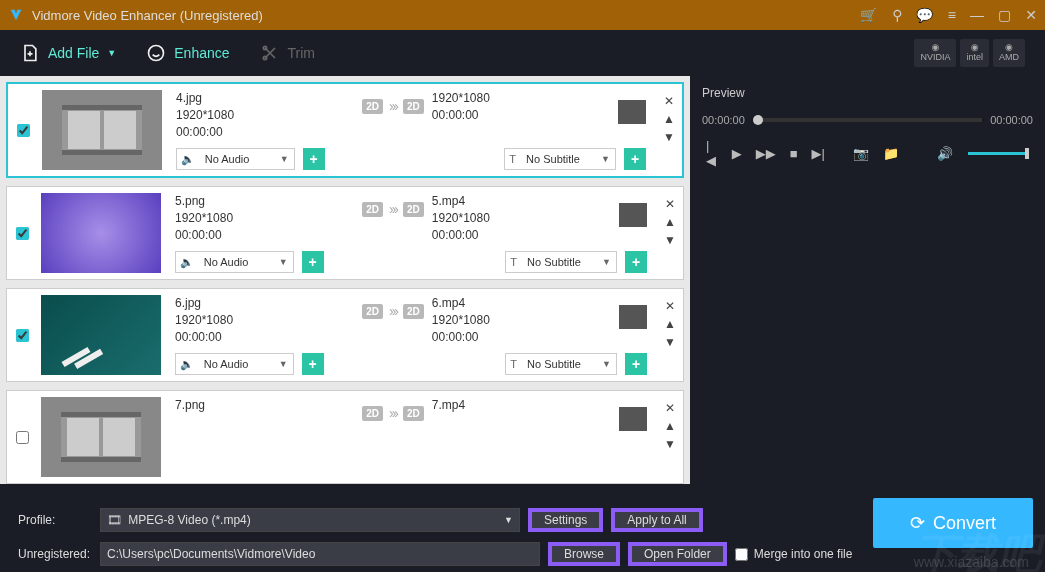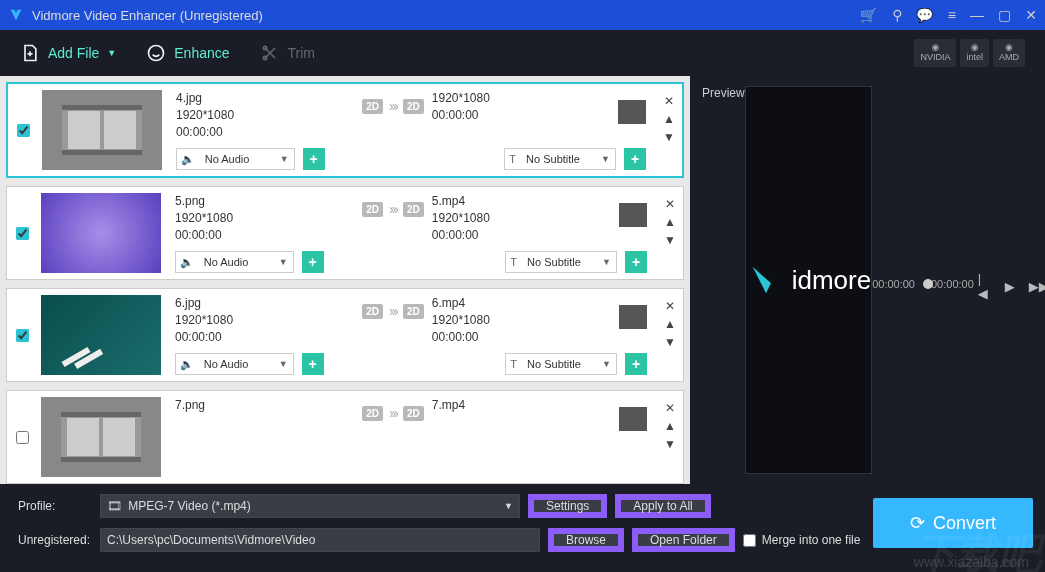--- a/index.html
+++ b/index.html
@@ -1,18 +1,18 @@
 <!DOCTYPE html>
 <html><head>
 <meta charset="utf-8">
 <style>
 * { margin: 0; padding: 0; box-sizing: border-box; font-family: "Segoe UI", Arial, sans-serif; }
 body { background: #1a1d26; width: 1045px; height: 572px; overflow: hidden; color: #ccc; font-size: 12px; }
 
-.titlebar { height: 30px; background: #1d4ed8; display: flex; align-items: center; padding: 0 8px; }
+.titlebar { height: 30px; background: #a16207; display: flex; align-items: center; padding: 0 8px; }
 .titlebar .logo { width: 16px; height: 16px; margin-right: 8px; }
 .titlebar .title { color: #ddd; font-size: 13px; flex: 1; }
 .titlebar .win-icons { display: flex; gap: 14px; align-items: center; }
 .titlebar .win-icons span { color: #ccc; cursor: pointer; font-size: 14px; }
 
 .toolbar { height: 46px; background: #1a1d26; display: flex; align-items: center; padding: 0 20px; gap: 30px; }
 .toolbar .tool { display: flex; align-items: center; gap: 8px; color: #5eead4; font-size: 14px; cursor: pointer; }
 .toolbar .tool.disabled { color: #666; }
 .toolbar .tool svg { width: 20px; height: 20px; }
 .gpu-badges { margin-left: auto; display: flex; gap: 4px; }
@@ -39,41 +39,41 @@
 .film-icon { width: 28px; height: 24px; background: #555; margin-top: 10px; }
 .item .info-bot { display: flex; gap: 8px; }
 .dropdown { display: flex; align-items: center; border: 1px solid #ccc; height: 22px; font-size: 11px; background: #fff; }
 .dropdown .dd-icon { padding: 0 4px; color: #666; font-size: 11px; }
 .dropdown .dd-text { padding: 0 6px; color: #333; min-width: 76px; }
 .dropdown .dd-arrow { padding: 0 5px; color: #666; font-size: 9px; }
 .plus-btn { width: 22px; height: 22px; background: #2bc4a4; color: #fff; display: flex; align-items: center; justify-content: center; font-size: 14px; font-weight: bold; cursor: pointer; }
 .item .actions { width: 26px; display: flex; flex-direction: column; align-items: center; justify-content: flex-start; gap: 4px; padding: 10px 4px; }
 .item .actions span { color: #444; cursor: pointer; font-size: 12px; }
 
-.preview-panel { width: 355px; background: #1a1d26; padding: 10px 12px; display: flex; flex-direction: row; }
+.preview-panel { width: 355px; background: #1a1d26; padding: 10px 12px; display: flex; flex-direction: column; }
 .preview-title { color: #ccc; font-size: 12px; margin-bottom: 6px; }
 .preview-video { flex: 1; background: #0c0e14; border: 1px solid #333; display: flex; align-items: center; justify-content: center; }
 .brand { display: flex; align-items: center; gap: 6px; }
 .brand-logo { width: 40px; height: 40px; }
 .brand-text { color: #fff; font-size: 26px; font-weight: 500; }
 .timeline-row { display: flex; align-items: center; gap: 8px; margin-top: 8px; color: #aaa; font-size: 11px; }
 .timeline { flex: 1; height: 4px; background: #333; position: relative; }
 .timeline .dot { position: absolute; left: 0; top: -3px; width: 10px; height: 10px; background: #ccc; border-radius: 50%; }
 .controls { display: flex; align-items: center; gap: 14px; margin-top: 12px; padding: 0 4px; }
 .controls span { color: #bbb; cursor: pointer; font-size: 13px; }
 .controls .sep { flex: 1; }
 .vol-slider { width: 70px; height: 3px; background: #2bc4d4; position: relative; }
 .vol-slider .knob { position: absolute; right: 0; top: -4px; width: 4px; height: 11px; background: #ccc; }
 
-.footer { height: 88px; background: #1a1d26; padding: 10px 18px; display: flex; flex-direction: column; gap: 10px; position: relative; }
+.footer { height: 88px; background: #1a1d26; padding: 24px 18px; display: flex; flex-direction: column; gap: 10px; position: relative; }
 .footer-row { display: flex; align-items: center; gap: 8px; }
 .footer-label { color: #ddd; font-size: 12px; width: 74px; }
 .profile-select { flex: 0 0 420px; height: 24px; background: #3a3d46; border: 1px solid #444; display: flex; align-items: center; padding: 0 6px; color: #ddd; font-size: 12px; gap: 6px; }
 .profile-select .arrow { margin-left: auto; font-size: 9px; }
-.footer-btn { height: 24px; padding: 0 12px; background: #3a3d46; border: 6px solid #8b5cf6; color: #ddd; font-size: 12px; display: flex; align-items: center; cursor: pointer; }
+.footer-btn { height: 24px; padding: 0 12px; background: #3a3d46; border: 4px solid #8b5cf6; color: #ddd; font-size: 12px; display: flex; align-items: center; cursor: pointer; }
 .dest-input { flex: 0 0 440px; height: 24px; background: #3a3d46; border: 1px solid #444; padding: 0 6px; color: #ddd; font-size: 12px; display: flex; align-items: center; }
 .merge-check { display: flex; align-items: center; gap: 6px; color: #ddd; font-size: 12px; }
 .convert-btn { position: absolute; right: 12px; top: 14px; width: 160px; height: 50px; background: #36b8ff; color: #fff; font-size: 18px; display: flex; align-items: center; justify-content: center; border-radius: 2px; cursor: pointer; gap: 8px; }
 .watermark { position: absolute; right: 4px; bottom: -10px; font-size: 42px; font-weight: bold; color: rgba(255,255,255,0.06); pointer-events: none; font-style: italic; }
 .watermark-url { position: absolute; right: 16px; bottom: 2px; font-size: 14px; color: rgba(255,255,255,0.15); pointer-events: none; }
 
 svg.film-thumb { width: 80px; height: 50px; }
 .purple-thumb { background: radial-gradient(circle, #a68fe8 0%, #5a3fbf 100%); width: 100%; height: 100%; }
 .teal-thumb { background: linear-gradient(135deg, #0a4d4d, #1a6d6d); width: 100%; height: 100%; position: relative; }
 .teal-thumb::after { content: ""; position: absolute; left: 20px; bottom: 15px; width: 30px; height: 6px; background: #eee; transform: rotate(-30deg); box-shadow: 10px 8px 0 #eee; }
@@ -322,29 +322,20 @@
     <div class="actions">
       <span>✕</span>
       <span>▲</span>
       <span>▼</span>
     </div>
       </div>
     </div>
 
   <div class="preview-panel">
     <div class="preview-title">Preview</div>
-    <div class="preview-video">
-      <div class="brand">
-        <svg class="brand-logo" viewBox="0 0 48 48">
-            <path fill="#2bc4d4" d="M8 8 L24 40 L30 28 Z"></path>
-            <path fill="#1a9db0" d="M30 28 L24 40 L40 8 Z"></path>
-          </svg>
-        <span class="brand-text"><span>idmore</span></span>
-      </div>
-    </div>
     <div class="timeline-row">
       <span>00:00:00</span>
       <div class="timeline">
           <div class="dot"></div>
         </div>
       <span>00:00:00</span>
     </div>
     <div class="controls">
       <span>|◀</span>
       <span>▶</span>
@@ -361,21 +352,21 @@
         </div>
     </div>
   </div>
 </div>
 
 <div class="footer">
   <div class="footer-row">
     <span class="footer-label">Profile:</span>
     <div class="profile-select">
       <span>🎞</span>
-      <span>MPEG-7 Video (*.mp4)</span>
+      <span>MPEG-8 Video (*.mp4)</span>
       <span class="arrow">▼</span>
     </div>
     <div class="footer-btn">Settings</div>
     <div class="footer-btn">Apply to All</div>
   </div>
   <div class="footer-row">
     <span class="footer-label">Unregistered:</span>
     <div class="dest-input">
         <span>C:\Users\pc\Documents\Vidmore\Video</span>
       </div>

